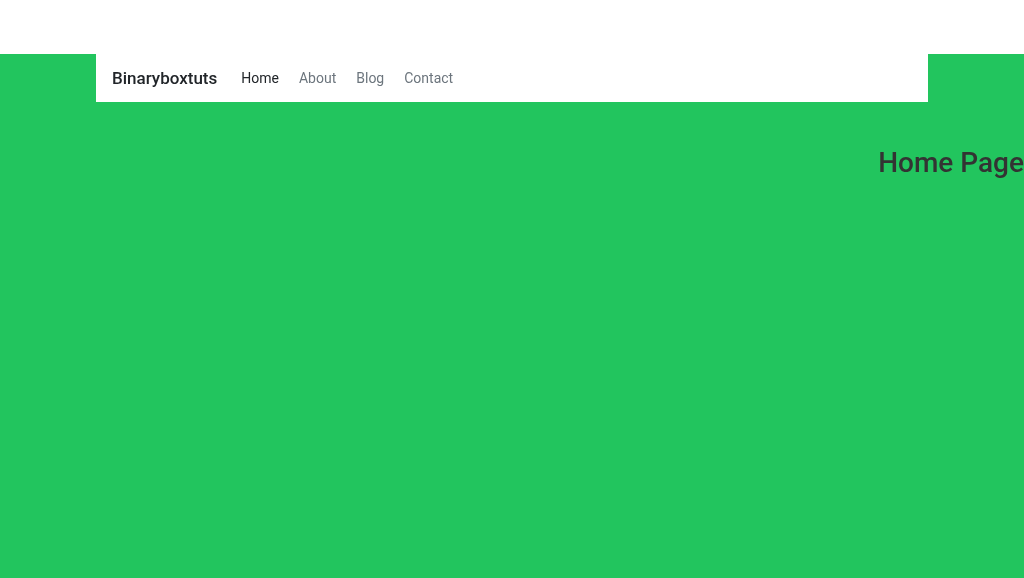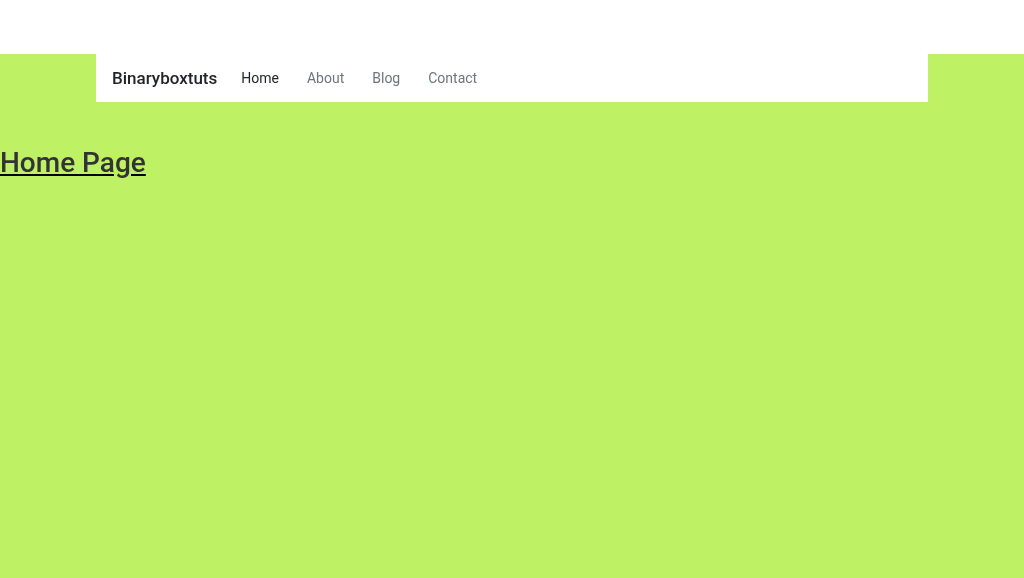--- a/index.html
+++ b/index.html
@@ -8,21 +8,21 @@
       box-sizing: border-box;
     }
     body {
       font-family: -apple-system, BlinkMacSystemFont, "Segoe UI", Roboto, "Helvetica Neue", Arial, sans-serif;
       background-color: #ffffff;
       width: 1024px;
       height: 578px;
       overflow: hidden;
     }
     .page-bg {
-      background-color: #bef264;
+      background-color: #22c55e;
       margin-top: 54px;
       min-height: 524px;
       padding: 0;
     }
     .navbar {
       background-color: #ffffff;
       display: flex;
       align-items: center;
       padding: 12px 16px;
       margin: 0 96px;
@@ -30,35 +30,34 @@
     }
     .brand {
       font-size: 17px;
       font-weight: 500;
       color: #212529;
       margin-right: 16px;
       cursor: pointer;
     }
     .nav-links {
       display: flex;
-      gap: 12px;
+      gap: 4px;
     }
     .nav-link {
       font-size: 14px;
       padding: 4px 8px;
       cursor: pointer;
       color: #6c757d;
     }
     .nav-link.active {
       color: #212529;
     }
     .content {
-      text-align: left;
+      text-align: right;
       padding-top: 44px;
-      text-decoration: underline;
     }
     .page-title {
       font-size: 28px;
       font-weight: 500;
       color: #333333;
     }
   </style>
 </head>
 <body>
 

